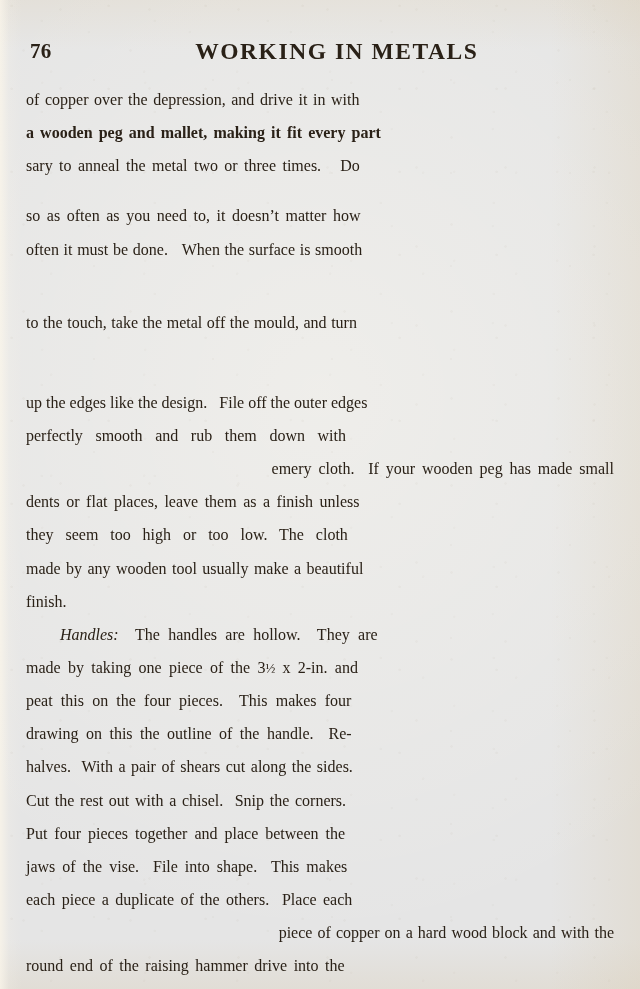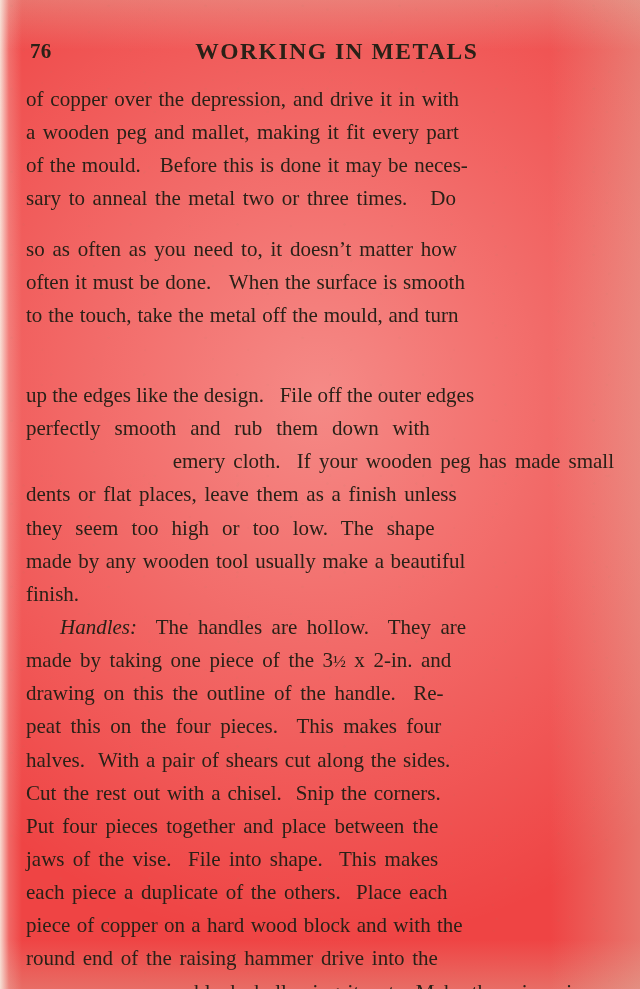--- a/index.html
+++ b/index.html
@@ -11,21 +11,21 @@
   body {
     font-family: "Liberation Serif", "DejaVu Serif", serif;
   }
 
   
   #page {
     position: relative;
     width: 640px;
     height: 989px;
     overflow: hidden;
-    background: #ef4444;
+    background: #e5e5e5;
     color: #2a2117;
     -webkit-font-smoothing: antialiased;
   }
 
   
   #paper-texture {
     position: absolute;
     inset: 0;
     pointer-events: none;
     background:
@@ -86,21 +86,21 @@
   
   #body-text {
     position: absolute;
     left: 26px;
     top: 83px;
     width: 588px;
   }
   .text-line {
     position: relative;
     height: 33.15px;
-    font-size: 21px;
+    font-size: 16px;
     line-height: 33.15px;
     white-space: pre;
     letter-spacing: 0;
   }
   .text-line .ital {
     font-style: italic;
   }
   .frac {
     font-size: 0.82em;
     letter-spacing: -0.2px;
@@ -114,40 +114,39 @@
   <div id="paper-texture"></div>
   <div id="paper-speckle"></div>
 
   <div id="running-head">
     <div id="page-number">76</div>
     <div id="head-title">WORKING IN METALS</div>
   </div>
 
   <div id="body-text">
       <div class="text-line" style="word-spacing: 1.6px;">of copper over the depression, and drive it in with</div>
-      <div class="text-line" style="word-spacing: 2.1px;">a wooden peg and mallet, making it fit every part</div>
-      <div class="text-line" style="word-spacing: 1.1px;">of the mould.   Before this is done it may be neces-</div>
+      <div class="text-line" style="word-spacing: 2.1px; font-weight: bold;">a wooden peg and mallet, making it fit every part</div>
       <div class="text-line" style="word-spacing: 2.4px;">sary to anneal the metal two or three times.   Do</div>
       <div class="text-line" style="word-spacing: 2.6px; margin-top: 17px;">so as often as you need to, it doesn’t matter how</div>
       <div class="text-line" style="word-spacing: 0.7px;">often it must be done.   When the surface is smooth</div>
-      <div class="text-line" style="word-spacing: 0.6px;">to the touch, take the metal off the mould, and turn</div>
+      <div class="text-line" style="word-spacing: 0.6px; margin-top: 40px;">to the touch, take the metal off the mould, and turn</div>
       <div class="text-line" style="word-spacing: 0px; margin-top: 47px;">up the edges like the design.   File off the outer edges</div>
       <div class="text-line" style="word-spacing: 8.6px;">perfectly smooth and rub them down with</div>
       <div class="text-line" style="word-spacing: 2.9px; text-align: right;">emery cloth.  If your wooden peg has made small</div>
       <div class="text-line" style="word-spacing: 2.5px;">dents or flat places, leave them as a finish unless</div>
-      <div class="text-line" style="word-spacing: 7.9px;">they seem too high or too low. The shape</div>
+      <div class="text-line" style="word-spacing: 7.9px;">they seem too high or too low. The cloth</div>
       <div class="text-line" style="word-spacing: 1.4px;">made by any wooden tool usually make a beautiful</div>
       <div class="text-line" style="word-spacing: 0px;">finish.</div>
       <div class="text-line" style="word-spacing: 4.3px; padding-left: 34px;"><span class="ital">Handles:</span>  The handles are hollow.  They are</div>
       <div class="text-line" style="word-spacing: 3.3px; font-family: Liberation Serif, serif;">made by taking one piece of the 3<span class="frac">½</span> x 2-in. and</div>
+      <div class="text-line" style="word-spacing: 4.2px;">peat this on the four pieces.  This makes four</div>
       <div class="text-line" style="word-spacing: 3.5px;">drawing on this the outline of the handle.  Re-</div>
-      <div class="text-line" style="word-spacing: 4.2px;">peat this on the four pieces.  This makes four</div>
       <div class="text-line" style="word-spacing: 1.5px;">halves.  With a pair of shears cut along the sides.</div>
       <div class="text-line" style="word-spacing: 1.7px;">Cut the rest out with a chisel.  Snip the corners.</div>
       <div class="text-line" style="word-spacing: 3px;">Put four pieces together and place between the</div>
       <div class="text-line" style="word-spacing: 3px;">jaws of the vise.  File into shape.  This makes</div>
       <div class="text-line" style="word-spacing: 2.4px;">each piece a duplicate of the others.  Place each</div>
-      <div class="text-line" style="word-spacing: 1.1px;">piece of copper on a hard wood block and with the</div>
+      <div class="text-line" style="word-spacing: 1.1px; text-align: right;">piece of copper on a hard wood block and with the</div>
       <div class="text-line" style="word-spacing: 2.5px;">round end of the raising hammer drive into the</div>
       <div class="text-line" style="word-spacing: 2.9px; text-align: right;">block, hollowing it out.  Make them in pairs so</div>
     </div>
 
 </div>
 
 </body></html>

